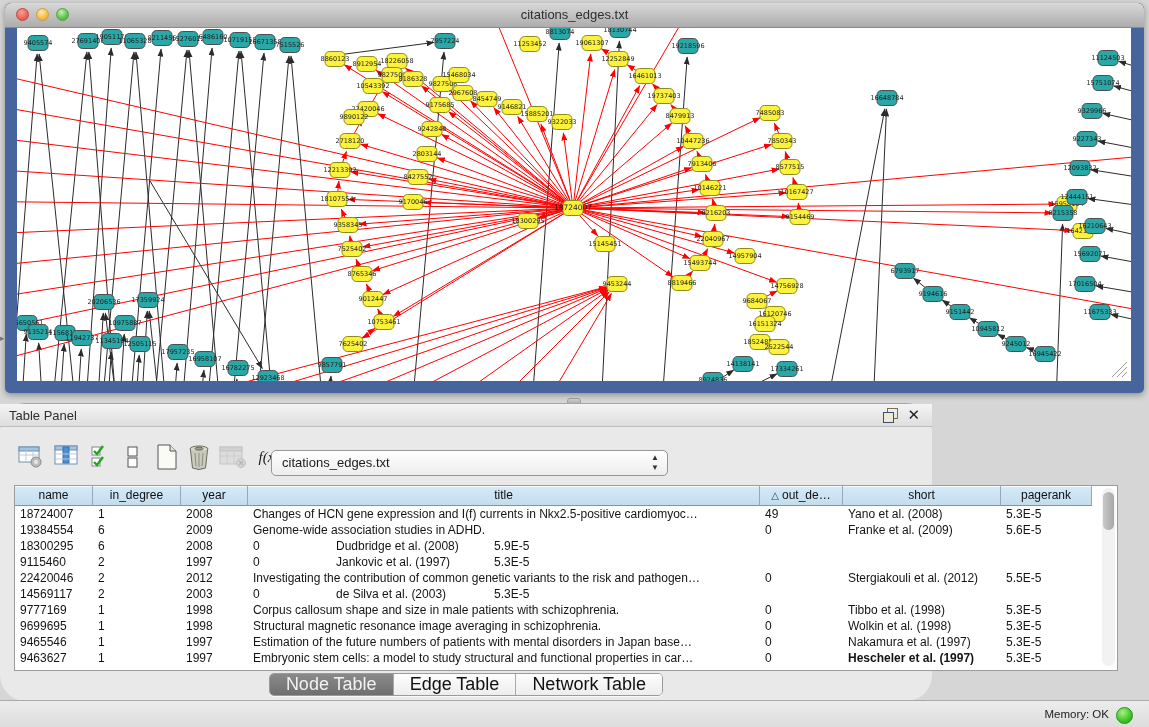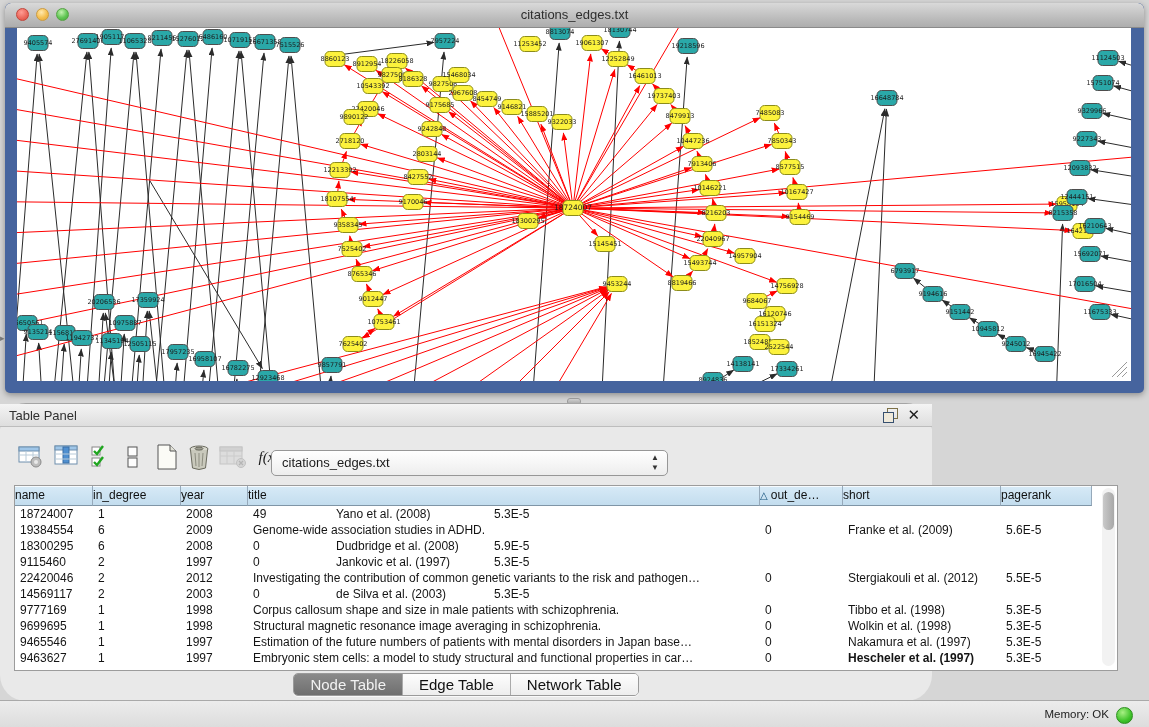--- a/index.html
+++ b/index.html
@@ -36,32 +36,32 @@
   .fx{font-style:italic;font-size:15px;color:#1a1a1a;font-family:"Liberation Serif","DejaVu Serif",serif;}
   .combo{position:absolute;left:271px;top:46px;width:395px;height:24px;border:1px solid #979797;border-radius:5px;
         background:linear-gradient(#ffffff,#ededed);box-shadow:inset 0 1px 0 #fff;}
   .combo .val{position:absolute;left:10px;top:4px;font-size:13px;color:#1b1b1b;}
   .combo .arr{position:absolute;right:8px;top:2px;font-size:8px;line-height:10px;color:#333;text-align:center;}
   
   .tablewrap{position:absolute;left:14px;top:81px;width:1102px;height:184px;background:#fff;border:1px solid #9c9c9c;}
   .thead{position:absolute;left:0;top:0;height:20px;display:flex;}
   .th{box-sizing:border-box;height:20px;background:linear-gradient(#d7eaf7,#c3ddee);border-right:1px solid #96a9ba;
       border-bottom:1px solid #7f95a6;box-shadow:inset 0 1px 0 rgba(255,255,255,.8);
-      font-size:12px;color:#101010;line-height:19px;overflow:hidden;white-space:nowrap;}
+      font-size:12px;color:#101010;text-align:center;line-height:19px;overflow:hidden;white-space:nowrap;}
   .th .sort{color:#14527c;font-size:10px;margin-right:3px;}
   .tbody{position:absolute;left:0;top:20px;right:0;bottom:0;overflow:hidden;}
   .tr{display:flex;height:16px;}
   .td{box-sizing:border-box;padding:1px 0 0 5px;font-size:12px;color:#141414;white-space:nowrap;overflow:hidden;height:16px;}
   .vscroll{position:absolute;right:2px;top:2px;width:13px;height:178px;background:#f2f2f2;border-radius:7px;}
   .vscroll .thumb{position:absolute;left:1px;top:4px;width:11px;height:38px;border-radius:6px;
         background:linear-gradient(90deg,#c9c9c9,#a8a8a8);}
   
   .tabbar{position:absolute;left:0;right:0;top:269px;height:26px;text-align:center;}
   .seg{display:inline-flex;border:1px solid #9a9a9a;border-radius:5px;overflow:hidden;height:21px;box-shadow:0 1px 0 rgba(255,255,255,.7);}
-  .seg .tab{padding:0 16px;font-size:15px;line-height:21px;background:linear-gradient(#fdfdfd,#ededed);
+  .seg .tab{padding:0 16px;font-size:18px;line-height:21px;background:linear-gradient(#fdfdfd,#ededed);
         color:#111;border-right:1px solid #aaa;}
   .seg .tab:last-child{border-right:0;}
   .seg .tab.sel{background:linear-gradient(#8a8a8a,#6f6f6f);color:#f2f2f2;}
   
   .statusbar{position:absolute;left:0;top:700px;width:1149px;height:27px;background:linear-gradient(#ececec,#dcdcdc);
         border-top:1px solid #a9a9a9;}
   .statusbar .mem{position:absolute;right:40px;top:7px;font-size:11.5px;color:#222;}
   .memdot{position:absolute;right:16px;top:6px;width:15px;height:15px;border-radius:50%;
         background:radial-gradient(circle at 38% 30%,#a8f084,#3fc32a 60%,#2a9c1b);border:1px solid #2a8f1c;}
 </style>
@@ -779,20 +779,21 @@
           <div class="th" style="width: 512px;">title</div>
           <div class="th" style="width: 83px;"><span class="sort">△</span>out_de…</div>
           <div class="th" style="width: 158px;">short</div>
           <div class="th" style="width: 91px;">pagerank</div>
         </div>
       <div class="tbody" id="tbody">
           <div class="tr">
             <div class="td" style="width: 78px;">18724007</div>
             <div class="td" style="width: 88px;">1</div>
             <div class="td" style="width: 67px;">2008</div>
+            <div class="td" style="width: 512px;">Changes of HCN gene expression and I(f) currents in Nkx2.5-positive cardiomyoc…</div>
             <div class="td" style="width: 83px;">49</div>
             <div class="td" style="width: 158px;">Yano et al. (2008)</div>
             <div class="td" style="width: 91px;">5.3E-5</div>
           </div>
           <div class="tr">
             <div class="td" style="width: 78px;">19384554</div>
             <div class="td" style="width: 88px;">6</div>
             <div class="td" style="width: 67px;">2009</div>
             <div class="td" style="width: 512px;">Genome-wide association studies in ADHD.</div>
             <div class="td" style="width: 83px;">0</div>

